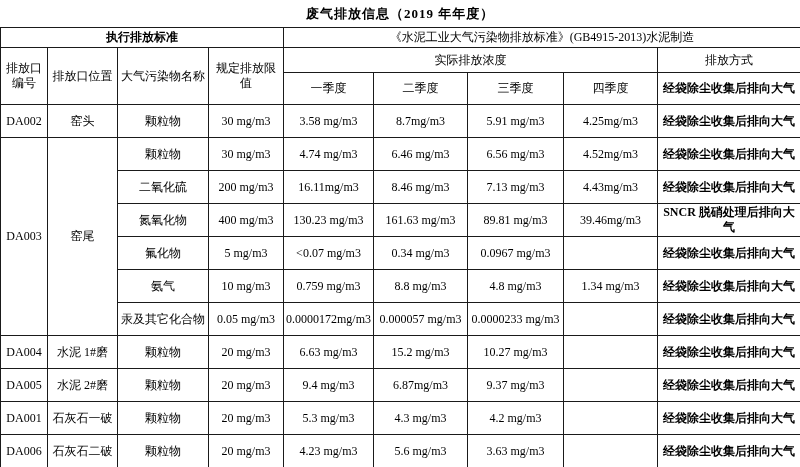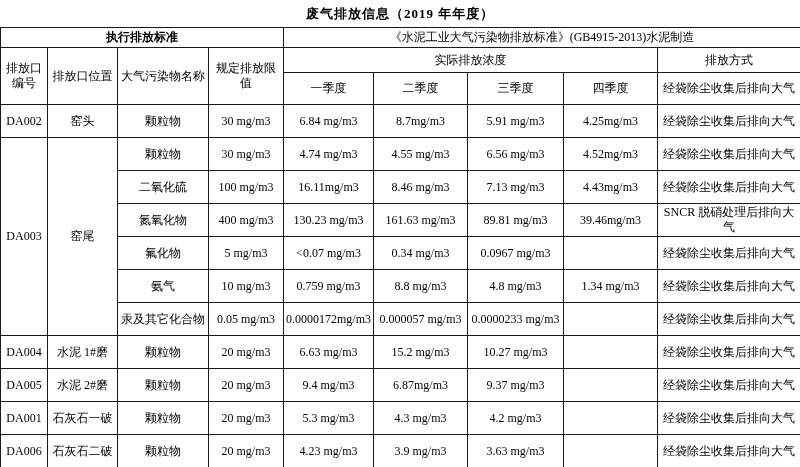--- a/index.html
+++ b/index.html
@@ -36,21 +36,21 @@
     font-size: 12px;
     padding: 0 2px;
     overflow: hidden;
     line-height: 1.25;
   }
   tr.h1 { height: 20px; margin-top: 48px; }
   tr.h2 { height: 25px; }
   tr.h3 { height: 32px; }
   tr.datarow { height: 33px; }
   td.bold { font-weight: bold; }
-  td.method-cell { font-size: 12px; }
+  td.method-cell { font-size: 12px; font-weight: bold; }
   td.value-cell { font-size: 12px; letter-spacing: 0; }
 </style>
 </head>
 <body>
 
 <div class="page">
   <div class="doc-title">废气排放信息（2019 年年度）</div>
 
   <table class="emission-table">
     <colgroup>
@@ -86,41 +86,41 @@
       <td>三季度</td>
       <td>四季度</td>
       <td class="method-cell">经袋除尘收集后排向大气</td>
     </tr>
 
     <tr class="datarow">
       <td>DA002</td>
       <td>窑头</td>
       <td>颗粒物</td>
       <td class="value-cell">30 mg/m3</td>
-      <td class="value-cell">6.84 mg/m3</td>
+      <td class="value-cell">3.58 mg/m3</td>
       <td class="value-cell">8.7mg/m3</td>
       <td class="value-cell">5.91 mg/m3</td>
       <td class="value-cell">4.25mg/m3</td>
       <td class="method-cell">经袋除尘收集后排向大气</td>
     </tr>
 
     <tr class="datarow">
       <td rowspan="6">DA003</td>
       <td rowspan="6">窑尾</td>
       <td>颗粒物</td>
       <td class="value-cell">30 mg/m3</td>
       <td class="value-cell">4.74 mg/m3</td>
-      <td class="value-cell">4.55 mg/m3</td>
+      <td class="value-cell">6.46 mg/m3</td>
       <td class="value-cell">6.56 mg/m3</td>
       <td class="value-cell">4.52mg/m3</td>
       <td class="method-cell">经袋除尘收集后排向大气</td>
     </tr>
     <tr class="datarow">
       <td>二氧化硫</td>
-      <td class="value-cell">100 mg/m3</td>
+      <td class="value-cell">200 mg/m3</td>
       <td class="value-cell">16.11mg/m3</td>
       <td class="value-cell">8.46 mg/m3</td>
       <td class="value-cell">7.13 mg/m3</td>
       <td class="value-cell">4.43mg/m3</td>
       <td class="method-cell">经袋除尘收集后排向大气</td>
     </tr>
     <tr class="datarow">
       <td>氮氧化物</td>
       <td class="value-cell">400 mg/m3</td>
       <td class="value-cell">130.23 mg/m3</td>
@@ -192,20 +192,20 @@
       <td class="value-cell"></td>
       <td class="method-cell">经袋除尘收集后排向大气</td>
     </tr>
 
     <tr class="datarow">
       <td>DA006</td>
       <td>石灰石二破</td>
       <td>颗粒物</td>
       <td class="value-cell">20 mg/m3</td>
       <td class="value-cell">4.23 mg/m3</td>
-      <td class="value-cell">3.9 mg/m3</td>
+      <td class="value-cell">5.6 mg/m3</td>
       <td class="value-cell">3.63 mg/m3</td>
       <td class="value-cell"></td>
       <td class="method-cell">经袋除尘收集后排向大气</td>
     </tr>
   </tbody>
     </table>
 </div>
 
 </body></html>

